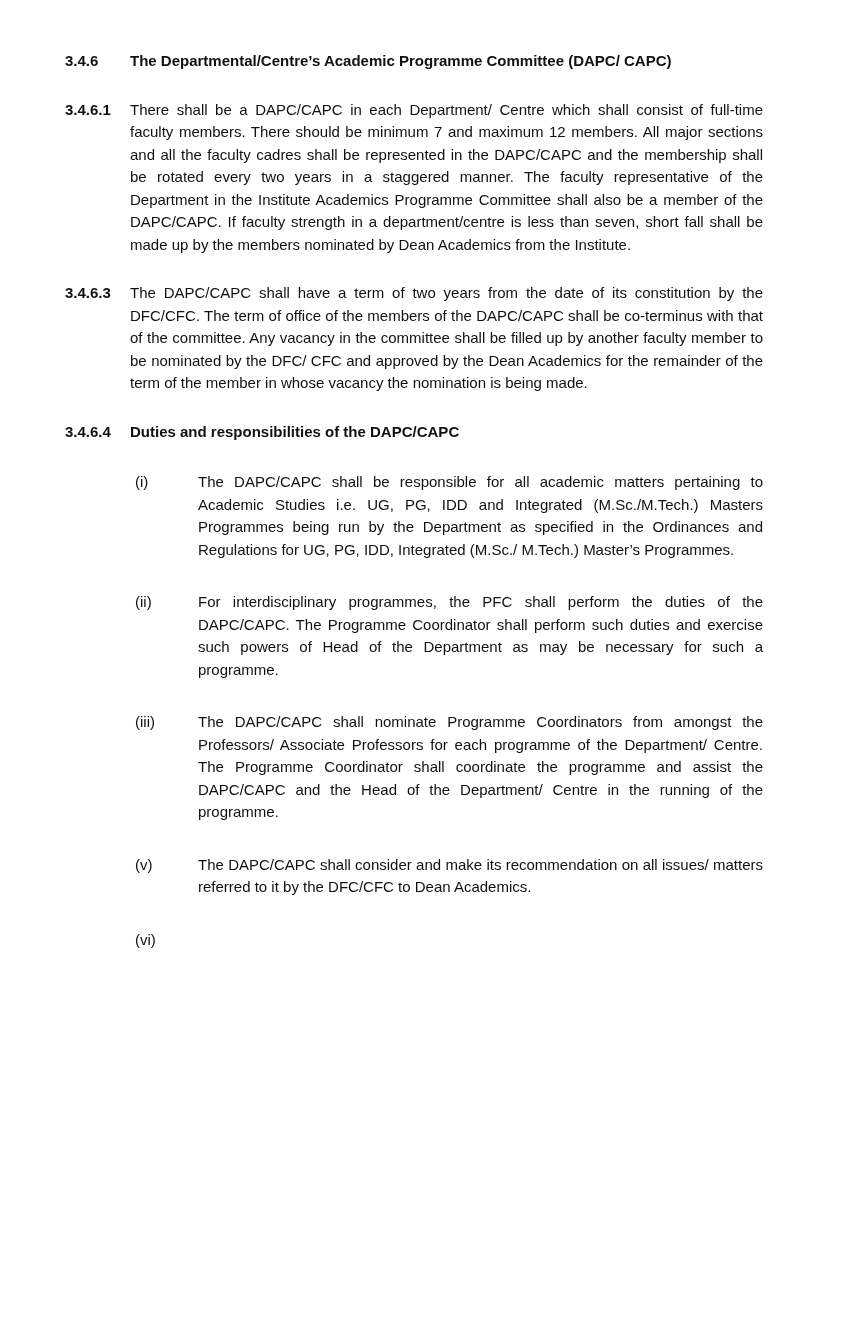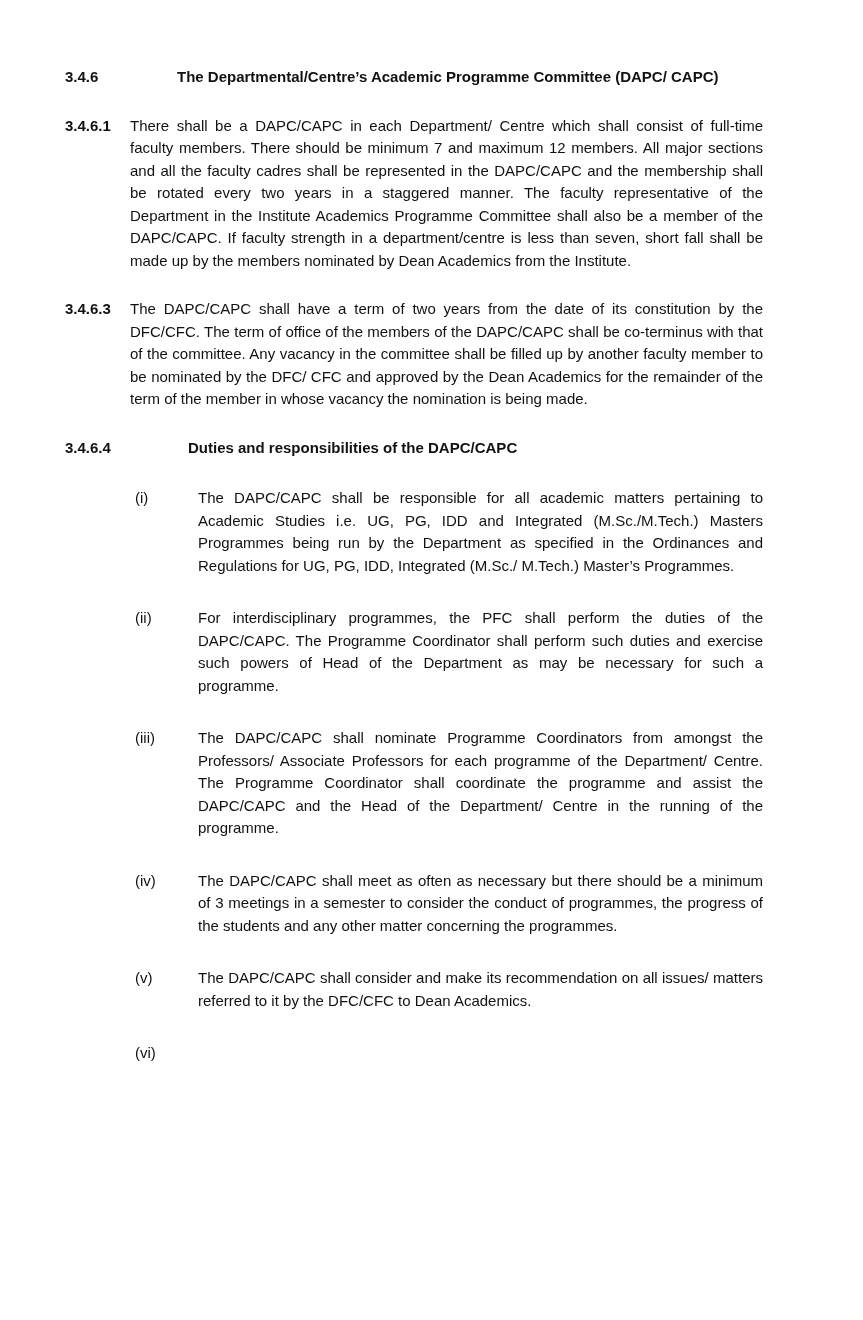--- a/index.html
+++ b/index.html
@@ -6,63 +6,61 @@
     margin: 0;
     padding: 0;
     background: #ffffff;
   }
   .page {
     position: relative;
     width: 863px;
     min-height: 1320px;
     background: #ffffff;
     box-sizing: border-box;
-    padding: 66px 100px 40px 65px;
+    padding: 50px 100px 40px 65px;
     font-family: "Liberation Sans", "DejaVu Sans", sans-serif;
     font-size: 15px;
     line-height: 22.5px;
     color: #111111;
   }
   .para {
     display: grid;
     grid-template-columns: 65px 1fr;
     margin-bottom: 26px;
   }
   .num {
     font-weight: 700;
     white-space: nowrap;
   }
   .body-text {
     text-align: justify;
   }
   .heading-text {
     font-weight: 700;
     text-align: left;
-    margin-left: 47px;
   }
   .sub-list {
     margin-left: 5px;
   }
   .list-item {
     display: grid;
     grid-template-columns: 63px 1fr;
     margin-bottom: 30px;
   }
   .list-item:last-child {
     margin-bottom: 0;
   }
   .item-label {
     white-space: nowrap;
   }
   .item-text {
     text-align: justify;
   }
   .duties-heading {
     margin-bottom: 28px;
-    gap: 11px;
   }
 </style>
 </head>
 <body>
 
 <div class="page">
 
   <div class="para">
     <div class="num">3.4.6</div>
     <div class="body-text heading-text">The Departmental/Centre’s Academic Programme Committee (DAPC/ CAPC)</div>
@@ -96,24 +94,20 @@
       <div class="list-item">
         <div class="item-label">(ii)</div>
         <div class="item-text">For interdisciplinary programmes, the PFC shall perform the duties of the DAPC/CAPC. The Programme Coordinator shall perform such duties and exercise such powers of Head of the Department as may be necessary for such a programme.</div>
       </div>
 
       <div class="list-item">
         <div class="item-label">(iii)</div>
         <div class="item-text">The DAPC/CAPC shall nominate Programme Coordinators from amongst the Professors/ Associate Professors for each programme of the Department/ Centre. The Programme Coordinator shall coordinate the programme and assist the DAPC/CAPC and the Head of the Department/ Centre in the running of the programme.</div>
       </div>
 
-      <div class="list-item">
-        <div class="item-label">(iv)</div>
-        <div class="item-text">The DAPC/CAPC shall meet as often as necessary but there should be a minimum of 3 meetings in a semester to consider the conduct of programmes, the progress of the students and any other matter concerning the programmes.</div>
-      </div>
 
       <div class="list-item">
         <div class="item-label">(v)</div>
         <div class="item-text">The DAPC/CAPC shall consider and make its recommendation on all issues/ matters referred to it by the DFC/CFC to Dean Academics.</div>
       </div>
 
       <div class="list-item">
         <div class="item-label">(vi)</div>
       </div>
 

